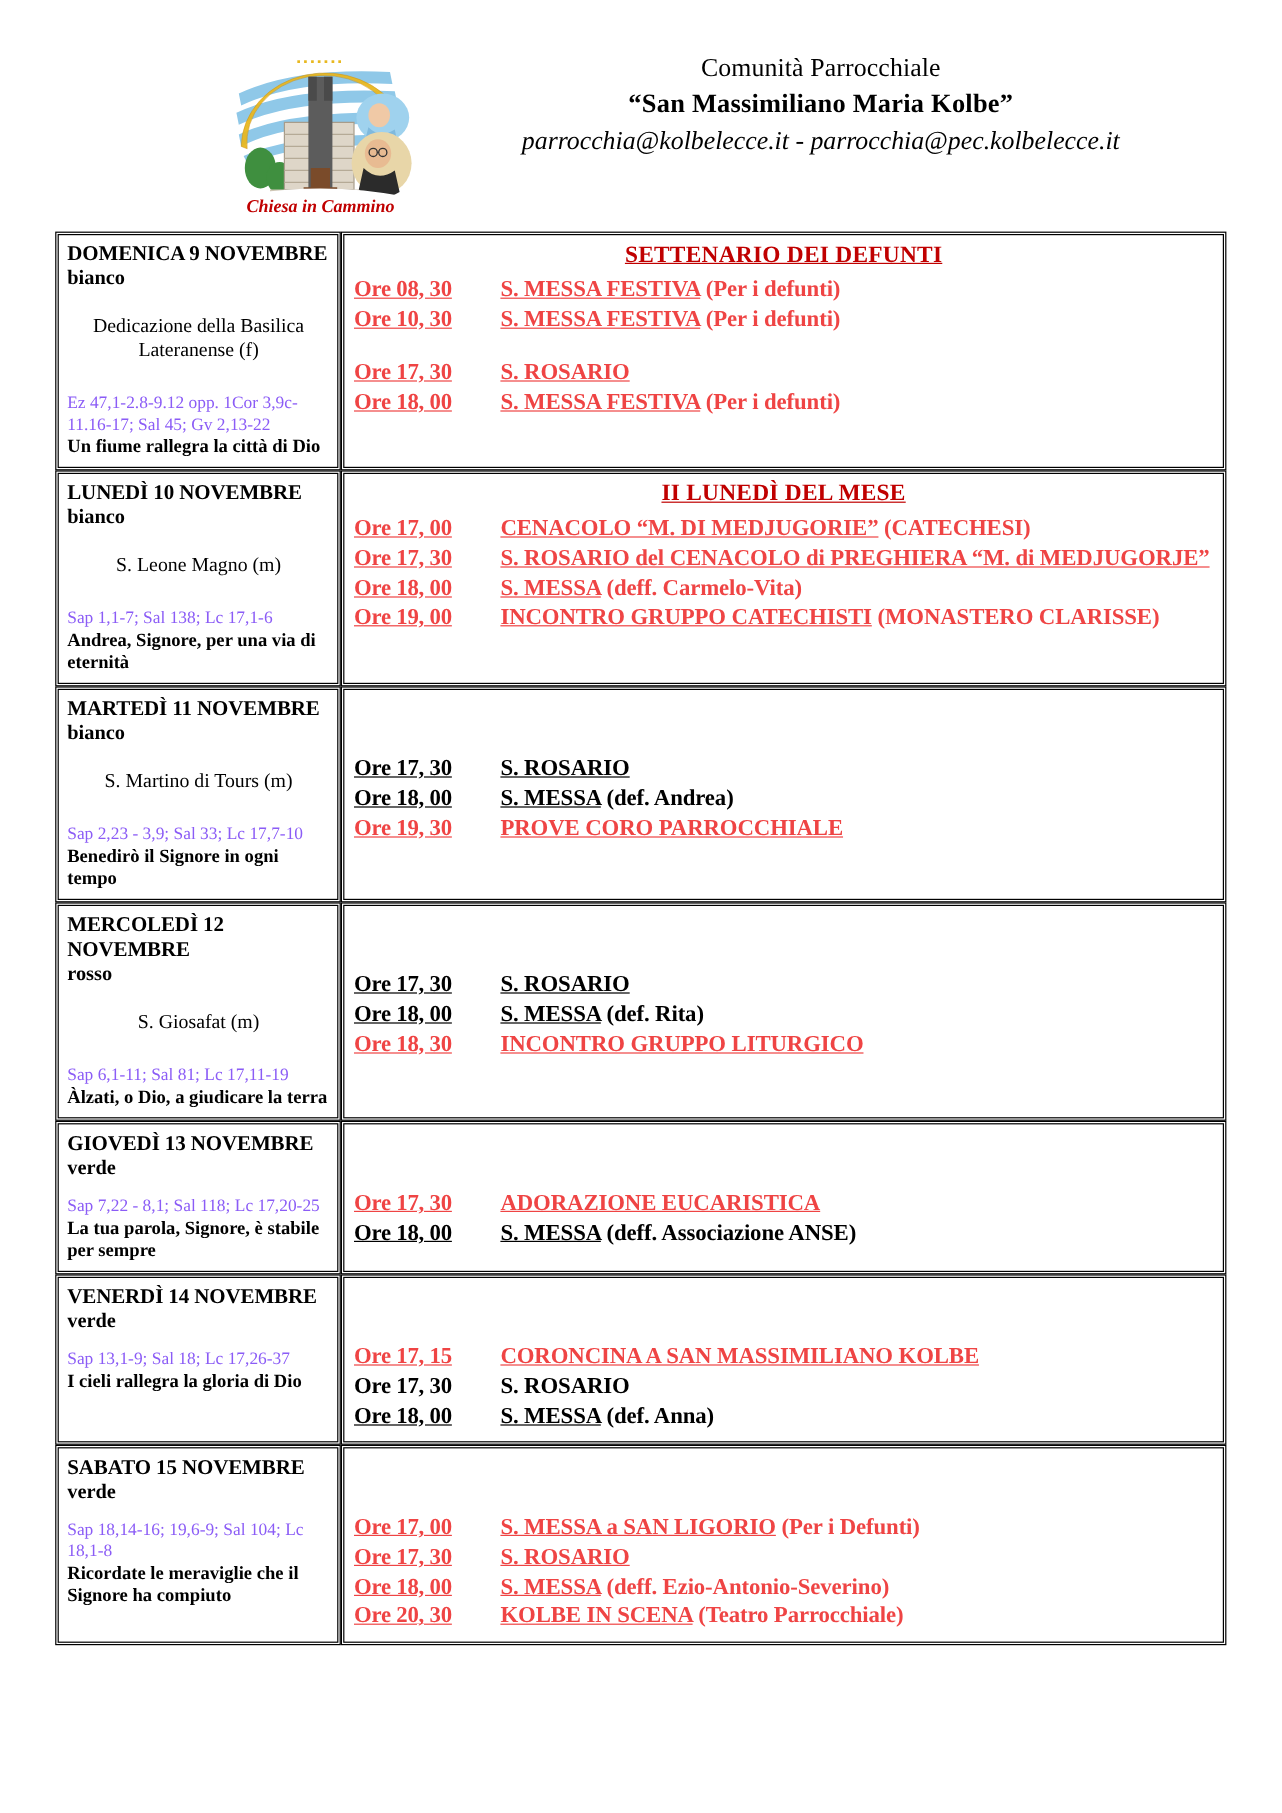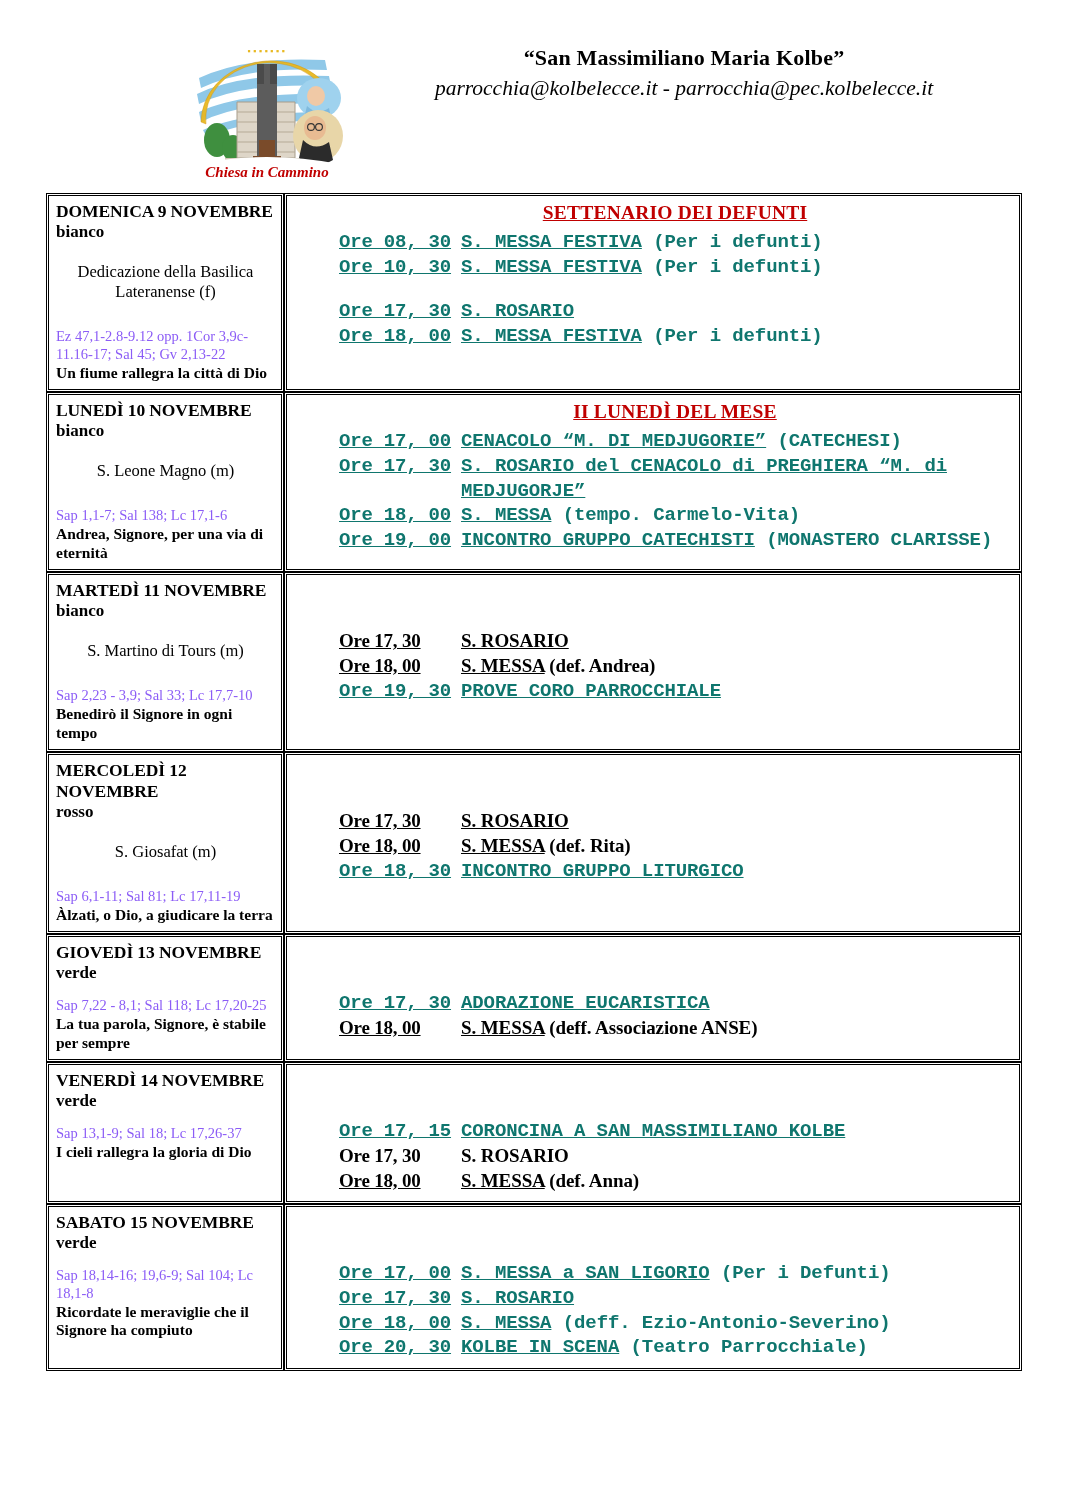--- a/index.html
+++ b/index.html
@@ -87,21 +87,20 @@
   .col-ev  { width: 738px; }
 
   .day-inner {
     padding: 5px 6px 7px 7px;
     min-height: 0;
     box-sizing: border-box;
   }
   .ev-inner {
     padding: 6px 8px 8px 8px;
     box-sizing: border-box;
-    margin-left: 44px;
   }
 
   .day-title {
     font-size: 17.5px;
     font-weight: bold;
     line-height: 1.18;
     letter-spacing: -.1px;
   }
   .day-color {
     font-size: 17px;
@@ -150,21 +149,21 @@
   .ev-time {
     flex: 0 0 auto;
     width: 122px;
     letter-spacing: -.2px;
   }
   .ev-desc {
     flex: 1 1 auto;
     white-space: normal;
     letter-spacing: -.1px;
   }
-  .red  { color: #0f766e; font-family: Liberation Mono, monospace; }
+  .red  { color: #ef4444; }
   .blk  { color: #000000; }
   .u    { text-decoration: underline; }
   .nou  { text-decoration: none; }
   .ev-desc .tail { text-decoration: none; font-weight: bold; }
 </style>
 </head>
 <body>
 
 <div class="masthead">
 
@@ -229,20 +228,21 @@
 
         <g>
           <path d="M10 128 q72 -14 144 0 l-4 14 q-70 -12 -136 2 z" fill="#ffffff"></path>
           <text x="82" y="141" font-size="15" font-style="italic" font-weight="bold" fill="#C00000" text-anchor="middle" font-family="'Liberation Serif',serif">Chiesa in Cammino</text>
         </g>
       </svg>
     </div>
   </div>
 
   <div class="header-text">
+    <div class="h-line1">Comunità Parrocchiale</div>
     <div class="h-line2">“San Massimiliano Maria Kolbe”</div>
     <div class="h-line4">parrocchia@kolbelecce.it - parrocchia@pec.kolbelecce.it</div>
   </div>
 </div>
 
 <div class="sheet">
   <table class="sched">
     <colgroup>
         <col class="col-day">
         <col class="col-ev">
@@ -304,21 +304,21 @@
                 <div class="ev-row">
                   <span class="ev-time red u">Ore 17, 00</span>
                   <span class="ev-desc red"><span class="u">CENACOLO “M. DI MEDJUGORIE”</span><span class="tail"> (CATECHESI)</span></span>
                 </div>
                 <div class="ev-row">
                   <span class="ev-time red u">Ore 17, 30</span>
                   <span class="ev-desc red"><span class="u">S. ROSARIO del CENACOLO di PREGHIERA “M. di MEDJUGORJE”</span><span class="tail"></span></span>
                 </div>
                 <div class="ev-row">
                   <span class="ev-time red u">Ore 18, 00</span>
-                  <span class="ev-desc red"><span class="u">S. MESSA</span><span class="tail"> (tempo. Carmelo-Vita)</span></span>
+                  <span class="ev-desc red"><span class="u">S. MESSA</span><span class="tail"> (deff. Carmelo-Vita)</span></span>
                 </div>
                 <div class="ev-row">
                   <span class="ev-time red u">Ore 19, 00</span>
                   <span class="ev-desc red"><span class="u">INCONTRO GRUPPO CATECHISTI</span><span class="tail"> (MONASTERO CLARISSE)</span></span>
                 </div>
               </div>
             </div>
           </td>
         </tr>
         <tr>

